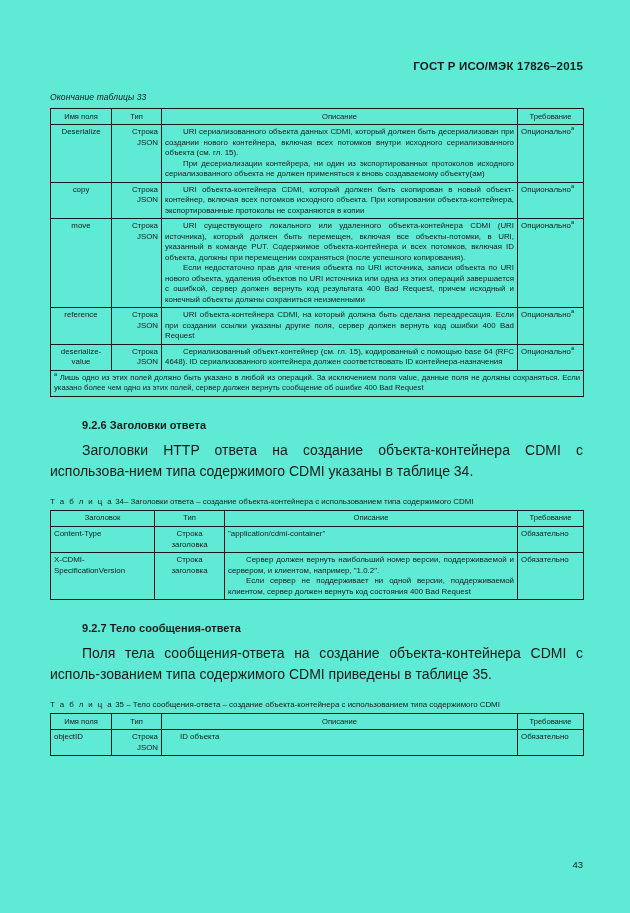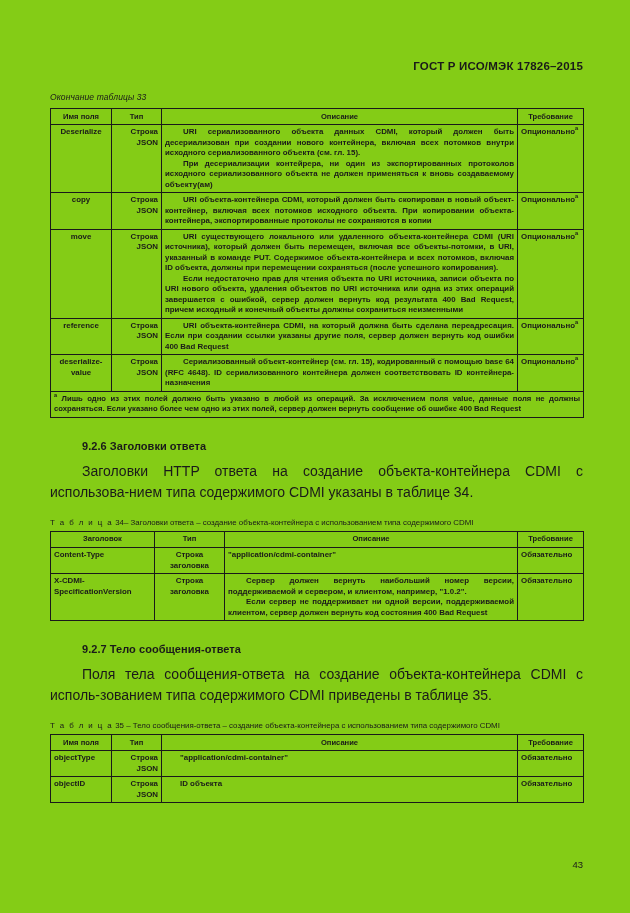--- a/index.html
+++ b/index.html
@@ -8,21 +8,21 @@
     background: #ffffff;
   }
   body {
     font-family: "Liberation Sans", sans-serif;
     color: #1a1a1a;
   }
   .page {
     position: relative;
     width: 630px;
     height: 913px;
-    background: #84cc16;
+    background: #5eead4;
     overflow: hidden;
     box-sizing: border-box;
   }
 
   
   .doc-header {
     position: absolute;
     top: 60px;
     right: 47px;
     font-size: 11.5px;
@@ -52,21 +52,21 @@
     width: 533px;
     table-layout: fixed;
     font-size: 7.9px;
     line-height: 1.33;
   }
   table.gost th,
   table.gost td {
     border: 0.7px solid #1a1a1a;
     padding: 2px 3px;
     vertical-align: top;
-    font-weight: bold;
+    font-weight: normal;
   }
   table.gost th {
     text-align: center;
     vertical-align: middle;
     padding: 2.5px 3px;
     font-size: 7.6px;
   }
   td.c-name {
     text-align: center;
     white-space: normal;
@@ -271,28 +271,20 @@
       <thead>
         <tr>
           <th>Имя поля</th>
           <th>Тип</th>
           <th>Описание</th>
           <th>Требование</th>
         </tr>
       </thead>
       <tbody>
         <tr>
-          <td>objectType</td>
-          <td class="c-type">Строка JSON</td>
-          <td class="c-desc" style="text-align:left;padding-left:18px">
-            <p>"application/cdmi-container"</p>
-          </td>
-          <td class="c-req">Обязательно</td>
-        </tr>
-        <tr>
           <td>objectID</td>
           <td class="c-type">Строка JSON</td>
           <td class="c-desc" style="text-align:left;padding-left:18px">
             <p>ID объекта</p>
           </td>
           <td class="c-req">Обязательно</td>
         </tr>
       </tbody>
     </table>
 

